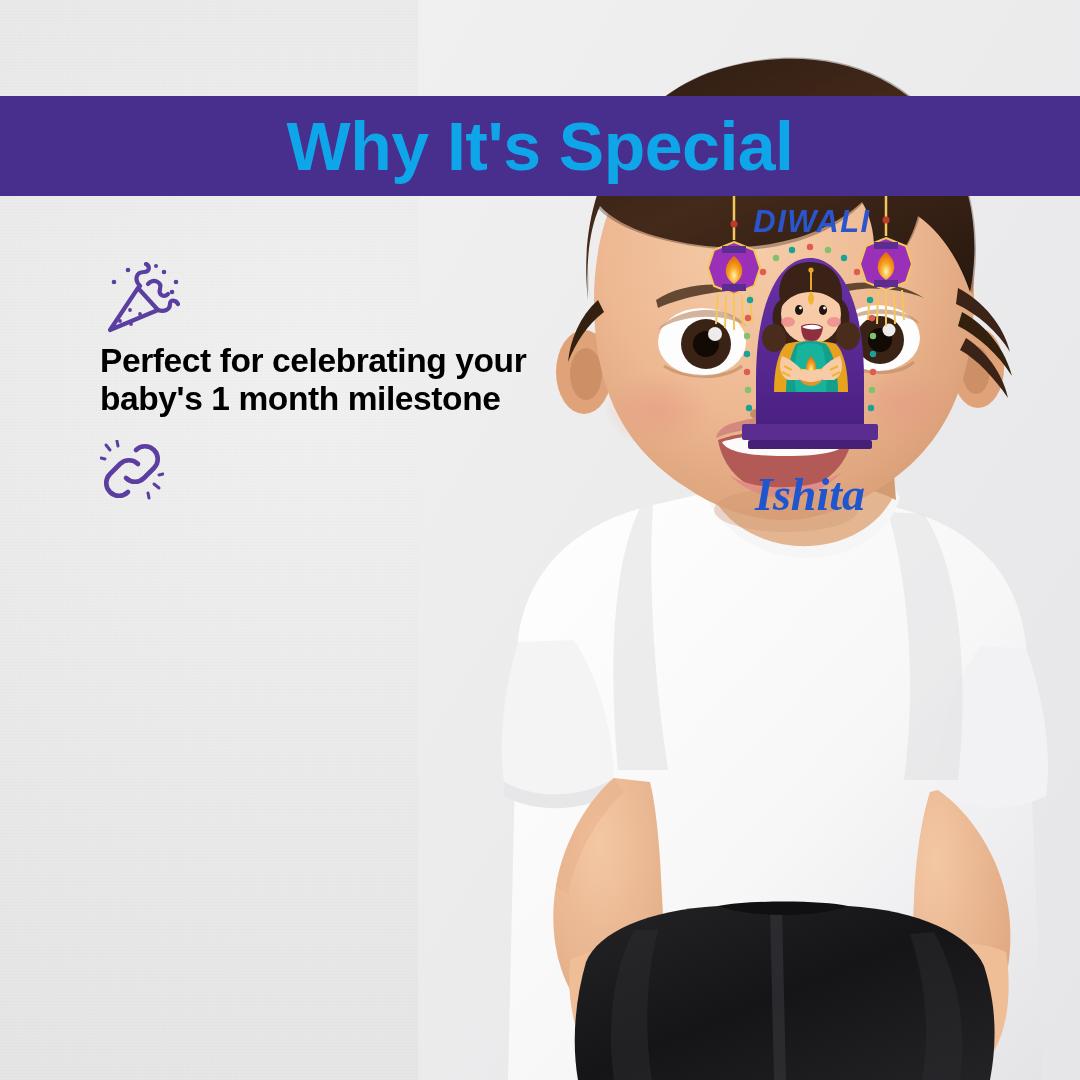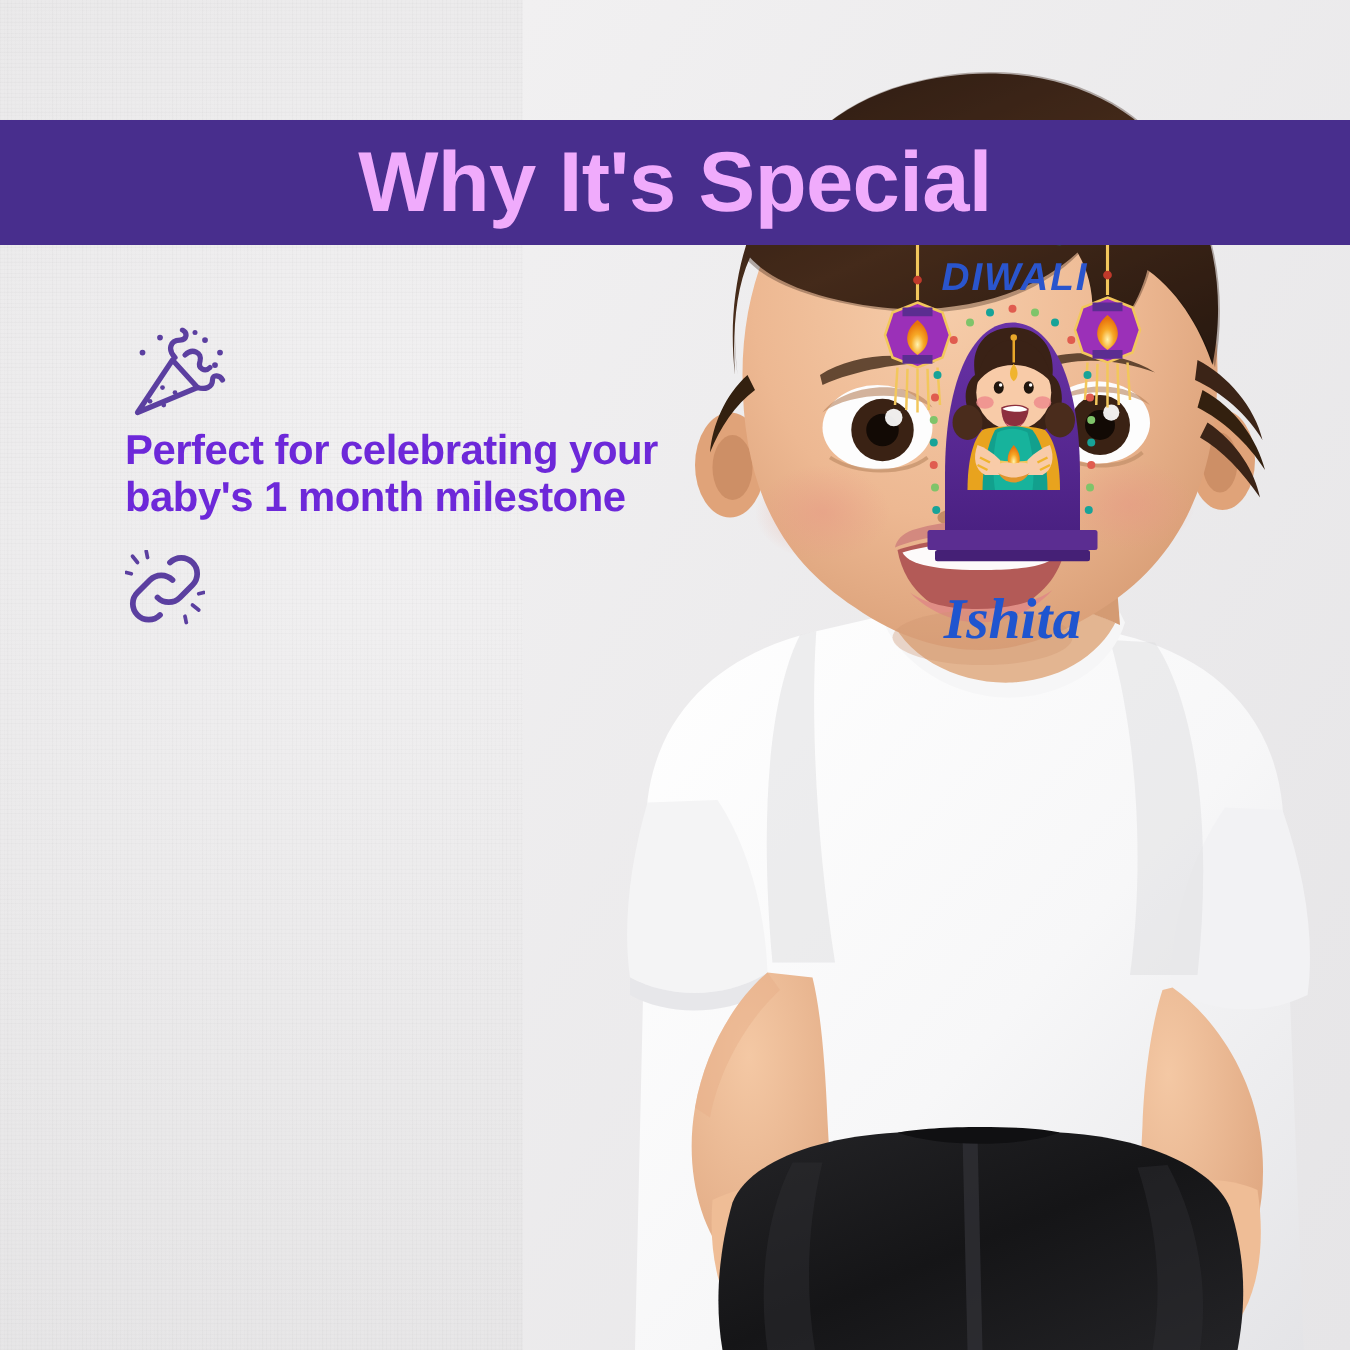--- a/index.html
+++ b/index.html
@@ -27,40 +27,40 @@
   
   #banner {
     position: absolute;
     left: 0; top: 96px;
     width: 1080px; height: 100px;
     background: #482e8d;
     display: flex; align-items: center; justify-content: center;
     z-index: 6;
   }
   #banner-title {
-    color: #f0abfc;
+    color: #0ea5e9;
     font-size: 68px;
     font-weight: bold;
     letter-spacing: -0.5px;
     line-height: 1;
     white-space: nowrap;
   }
 
   
   #features {
     position: absolute;
     left: 100px; top: 262px;
     width: 520px;
     z-index: 5;
   }
   .feature { margin-bottom: 22px; }
   .feature-icon { height: 78px; margin-bottom: 2px; }
   .feature-icon svg { display: block; }
   .feature-text {
-    color: #6d28d9;
+    color: #000000;
     font-size: 33.5px;
     font-weight: bold;
     line-height: 1.14;
     letter-spacing: -0.4px;
     white-space: pre-line;
   }
 
   
   #photo {
     position: absolute;

